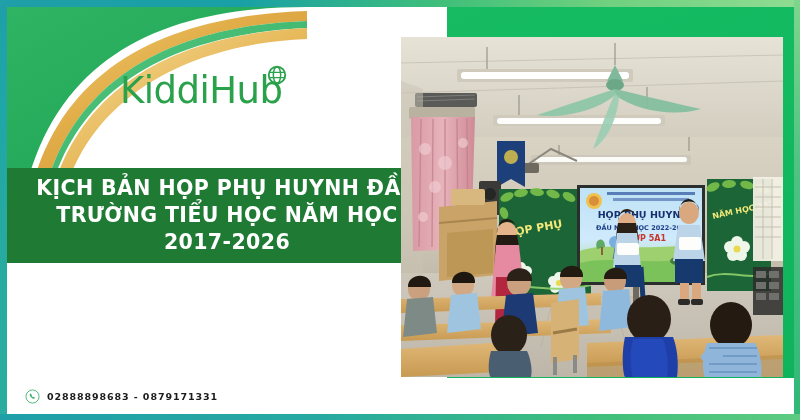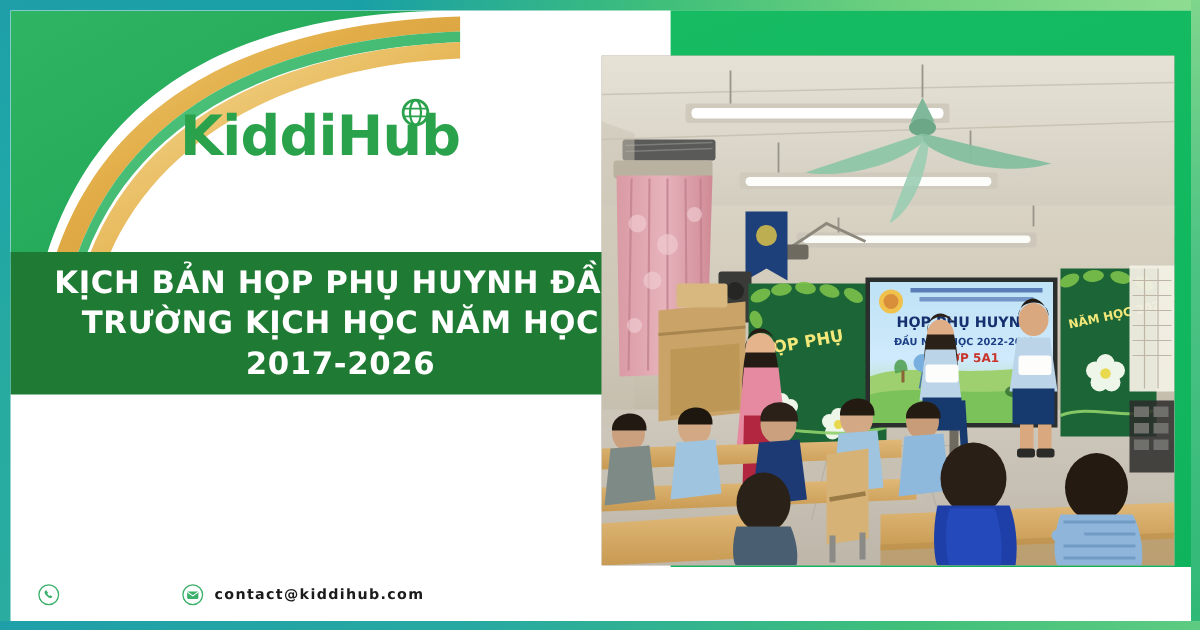--- a/index.html
+++ b/index.html
@@ -25,21 +25,21 @@
   
   .left-card{position:absolute;left:7px;top:7px;width:440px;height:407px;background:#ffffff;}
 
   
   .corner-green{position:absolute;left:7px;top:7px;width:300px;height:170px;overflow:hidden;}
   .corner-green svg{display:block;}
 
   
   .logo-wrap{position:absolute;left:120px;top:62px;width:190px;height:56px;
     display:flex;align-items:center;}
-  .logo-text{font-size:37px;font-weight:700;color:#2aa14b;letter-spacing:-0.5px;
+  .logo-text{font-size:37px;font-weight:400;color:#2aa14b;letter-spacing:-0.5px;
     font-family:"DejaVu Sans", sans-serif;line-height:1;}
   .logo-globe{position:absolute;left:146px;top:2px;width:22px;height:22px;}
 
   
   .title-band{position:absolute;left:7px;top:168px;width:440px;height:95px;
     background:#1f7a33;display:flex;flex-direction:column;align-items:center;
     justify-content:center;}
   .title-line{color:#ffffff;font-weight:700;font-size:20.5px;line-height:27px;
     letter-spacing:0.4px;text-align:center;white-space:nowrap;
     font-family:"DejaVu Sans", sans-serif;}
@@ -119,21 +119,21 @@
     <span class="logo-text">KiddiHub</span>
     <svg class="logo-globe" viewBox="0 0 24 24">
       <circle cx="12" cy="12" r="9" fill="none" stroke="#2aa14b" stroke-width="2"></circle>
       <ellipse cx="12" cy="12" rx="4" ry="9" fill="none" stroke="#2aa14b" stroke-width="1.6"></ellipse>
       <path d="M3.2 9.2 H20.8 M3.2 14.8 H20.8" stroke="#2aa14b" stroke-width="1.4" fill="none"></path>
     </svg>
   </div>
 
   <div class="title-band">
     <div class="title-line">KỊCH BẢN HỌP PHỤ HUYNH ĐẦU</div>
-    <div class="title-line">TRƯỜNG KỊCH HỌC NĂM HỌC</div>
+    <div class="title-line">TRƯỜNG TIỂU HỌC NĂM HỌC</div>
     <div class="title-line">2017-2026</div>
   </div>
 
   <div class="photo">
     <svg width="382" height="340" viewBox="0 0 382 340" xmlns="http://www.w3.org/2000/svg">
       <defs>
         <linearGradient id="wall" x1="0" y1="0" x2="0" y2="1">
           <stop offset="0%" stop-color="#d9d3c4"></stop>
           <stop offset="55%" stop-color="#cfc8b8"></stop>
           <stop offset="100%" stop-color="#bdb5a4"></stop>
@@ -467,28 +467,21 @@
       <rect x="0" y="0" width="382" height="340" fill="none"></rect>
     </svg>
   </div>
 
   <div class="footer">
     <div class="f-item phone">
       <svg class="f-icon" viewBox="0 0 24 24">
         <circle cx="12" cy="12" r="10.5" fill="none" stroke="#3ab06a" stroke-width="1.4"></circle>
         <path d="M8.4 7.6c-.7.5-1.1 1.3-.9 2.1.5 2.3 3.5 5.3 5.8 5.8.8.2 1.6-.2 2.1-.9l.5-.7-2.2-1.5-.9.8c-1-.5-1.9-1.4-2.4-2.4l.8-.9L9.1 7z" fill="#3ab06a"></path>
       </svg>
-    </div>
-    <div class="f-item mail">
-      <svg class="f-icon" viewBox="0 0 24 24">
-        <circle cx="12" cy="12" r="10.5" fill="none" stroke="#3ab06a" stroke-width="1.4"></circle>
-        <rect x="6" y="8.5" width="12" height="8" rx="1.2" fill="#3ab06a"></rect>
-        <path d="M6.4 9.2 L12 13.2 L17.6 9.2" fill="none" stroke="#ffffff" stroke-width="1.2"></path>
-      </svg>
-      <span class="f-text">contact@kiddihub.com</span>
+      <span class="f-text">02888898683 - 0879171331</span>
     </div>
   </div>
 
   <div class="frame-top"></div>
   <div class="frame-left"></div>
   <div class="frame-right"></div>
   <div class="frame-bottom"></div>
 
 </div>
 

